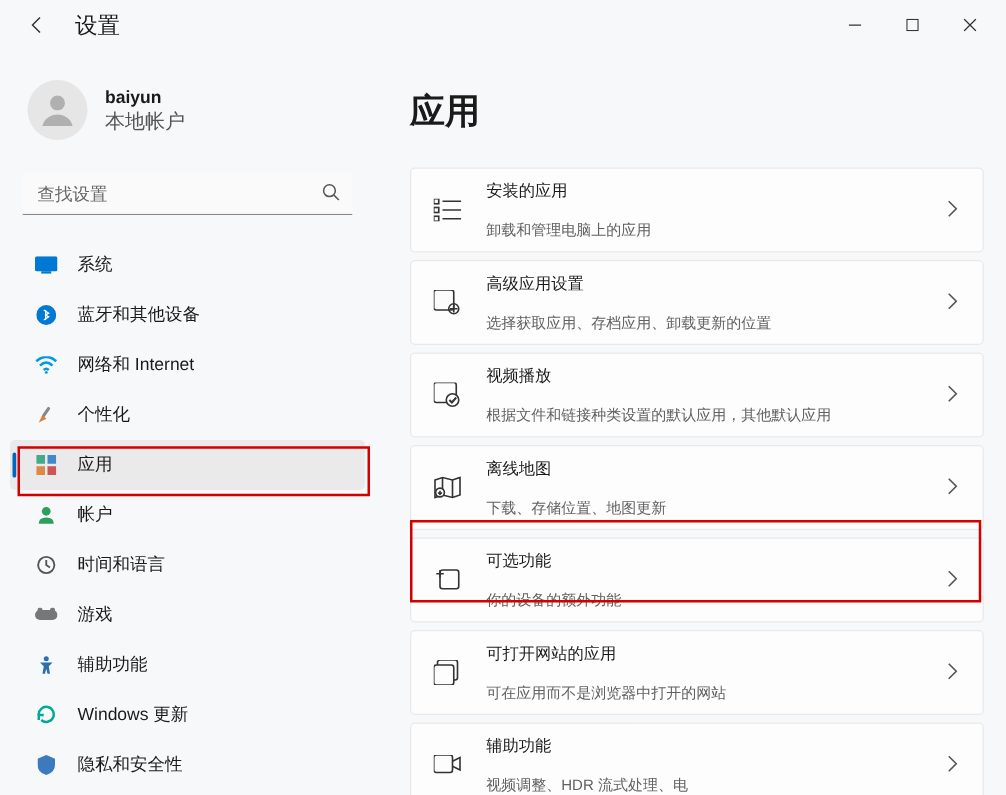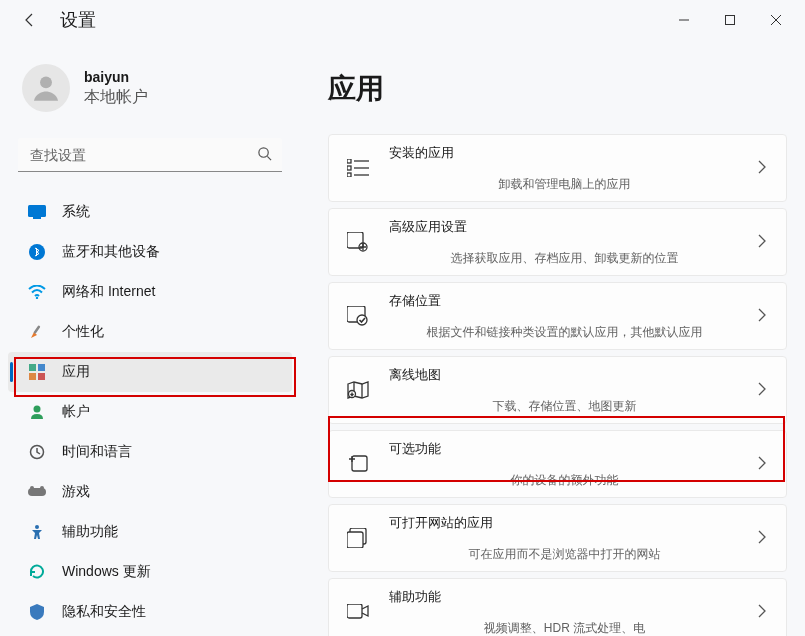--- a/index.html
+++ b/index.html
@@ -145,21 +145,21 @@
     gap: 18px;
   }
   .card-icon {
     width: 26px; height: 26px;
     display:flex; align-items:center; justify-content:center;
     color: #333;
     flex-shrink:0;
   }
   .card-text { flex: 1; min-width:0; }
   .card-title { font-size: 13px; }
-  .card-sub { font-size: 12px; color: #616161; margin-top: 14px; white-space:nowrap; overflow:hidden; text-overflow:ellipsis;text-align:center; }
+  .card-sub { font-size: 12px; color: #616161; margin-top: 14px; white-space:nowrap; overflow:hidden; text-overflow:ellipsis; }
   .chev { color: #555; }
 </style>
 </head>
 <body>
 
 <div class="titlebar">
   <div class="back-btn">
     <svg width="16" height="16" viewBox="0 0 16 16" fill="none" stroke="#333" stroke-width="1.2">
         <path d="M10 2 L4 8 L10 14"></path>
       </svg>
@@ -362,21 +362,21 @@
 
       <div class="card">
         <span class="card-icon">
             <svg width="22" height="20" viewBox="0 0 22 20" fill="none" stroke="#333" stroke-width="1.3">
               <rect x="0" y="0" width="18" height="16" rx="2"></rect>
               <circle cx="15" cy="14" r="5" fill="#fff"></circle>
               <path d="M12.5 14 L14.5 16 L18 12" stroke-width="1.6"></path>
             </svg>
           </span>
         <div class="card-text">
-          <div class="card-title">存储位置</div>
+          <div class="card-title">视频播放</div>
           <div class="card-sub">根据文件和链接种类设置的默认应用，其他默认应用</div>
         </div>
         <span class="chev"><svg width="8" height="14" viewBox="0 0 8 14" fill="none" stroke="#555" stroke-width="1.3">
               <path d="M1 1 L7 7 L1 13"></path>
             </svg></span>
       </div>
 
       <div class="card">
         <span class="card-icon">
             <svg width="22" height="18" viewBox="0 0 22 18" fill="none" stroke="#333" stroke-width="1.3">

